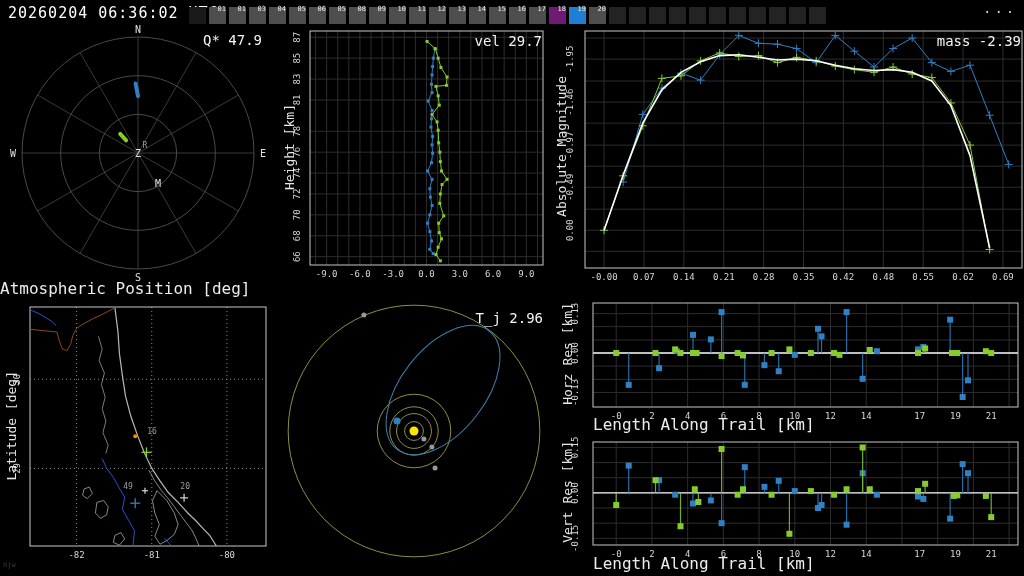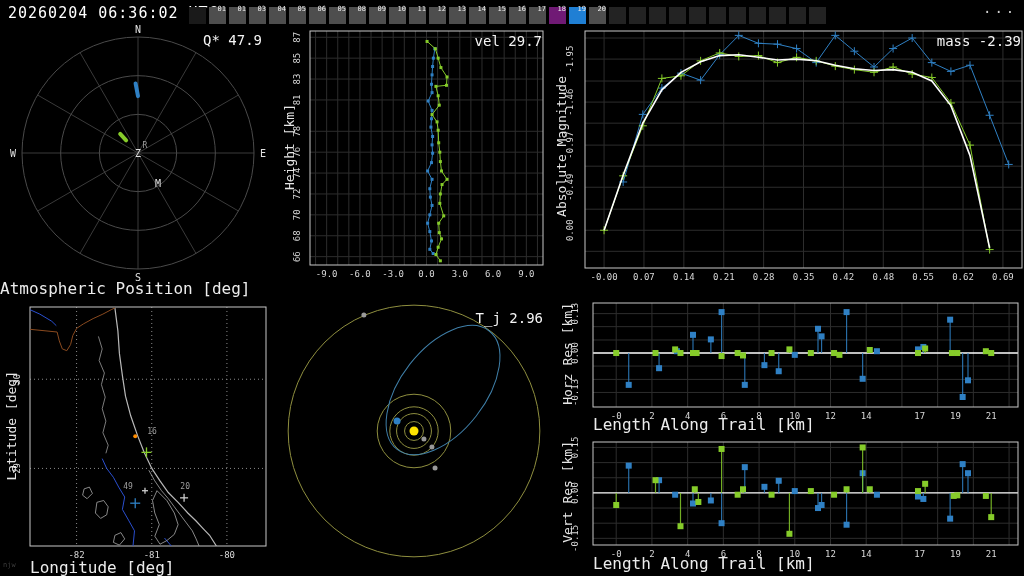--- a/index.html
+++ b/index.html
@@ -435,21 +435,20 @@
           <line x1="141.99363057324848" y1="193.7089552238805" x2="147.99363057324848" y2="193.7089552238805" stroke="#cccccc" stroke-width="1.3"></line>
           <line x1="144.99363057324848" y1="190.7089552238805" x2="144.99363057324848" y2="196.7089552238805" stroke="#cccccc" stroke-width="1.3"></line>
           <line x1="180.07643312101993" y1="200.8432835820893" x2="188.07643312101993" y2="200.8432835820893" stroke="#cccccc" stroke-width="1.3"></line>
           <line x1="184.07643312101993" y1="196.8432835820893" x2="184.07643312101993" y2="204.8432835820893" stroke="#cccccc" stroke-width="1.3"></line>
           <text x="147.24840764331225" y="136.6343283582088" text-anchor="start" class="mlab">16</text>
           <text x="123.19745222930003" y="191.9253731343283" text-anchor="start" class="mlab">49</text>
           <text x="180.31847133757958" y="191.9253731343283" text-anchor="start" class="mlab">20</text>
         </g>
       </svg>
     <div class="vlabel" style="left:4px;top:74px">Latitude [deg]</div>
-    <div class="xtitle" style="left:30px;width:236px;top:261px">Longitude [deg]</div>
   </div>
 
   <div class="panel" id="p-orb">
     <svg id="svg-orb" width="266" height="279">
         <circle cx="134" cy="134" r="9.438" fill="none" stroke="#8f8f3f" stroke-width="1"></circle>
         <circle cx="134" cy="134" r="17.424" fill="none" stroke="#8f8f3f" stroke-width="1"></circle>
         <circle cx="134" cy="134" r="24.2" fill="none" stroke="#8f8f3f" stroke-width="1"></circle>
         <circle cx="134" cy="134" r="36.784" fill="none" stroke="#8f8f3f" stroke-width="1"></circle>
         <circle cx="134" cy="134" r="125.84" fill="none" stroke="#8f8f3f" stroke-width="1"></circle>
         <ellipse cx="163.04" cy="93.102" rx="75.02" ry="42.108" fill="none" stroke="#3f7fa8" stroke-width="1" transform="rotate(-52 163.04 93.102)"></ellipse>

